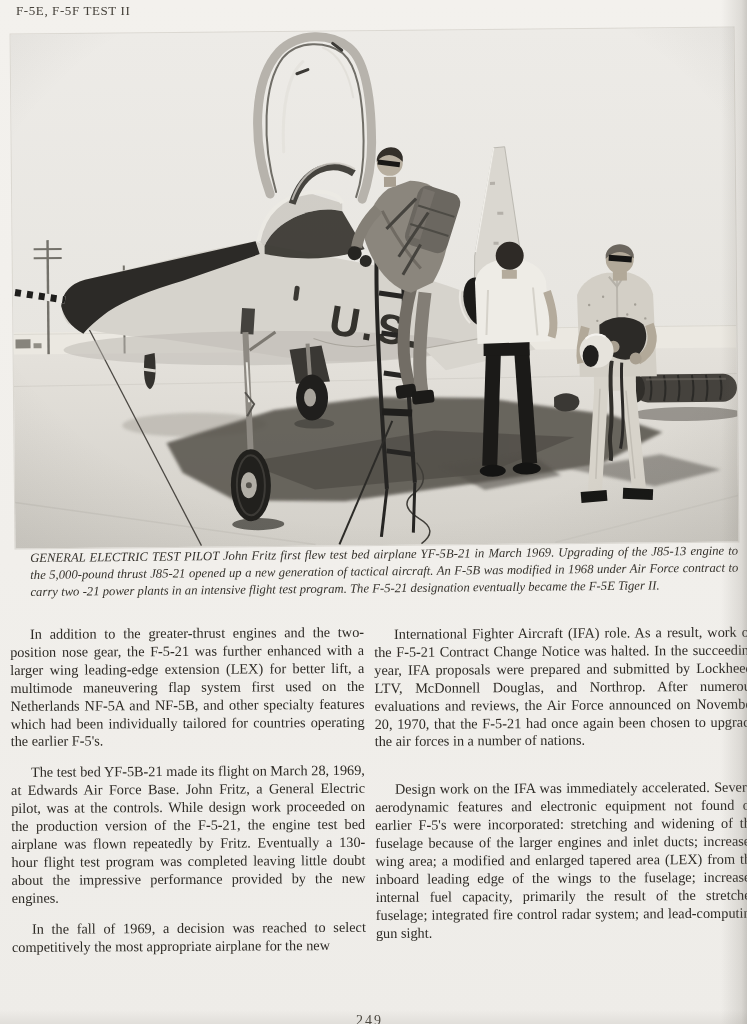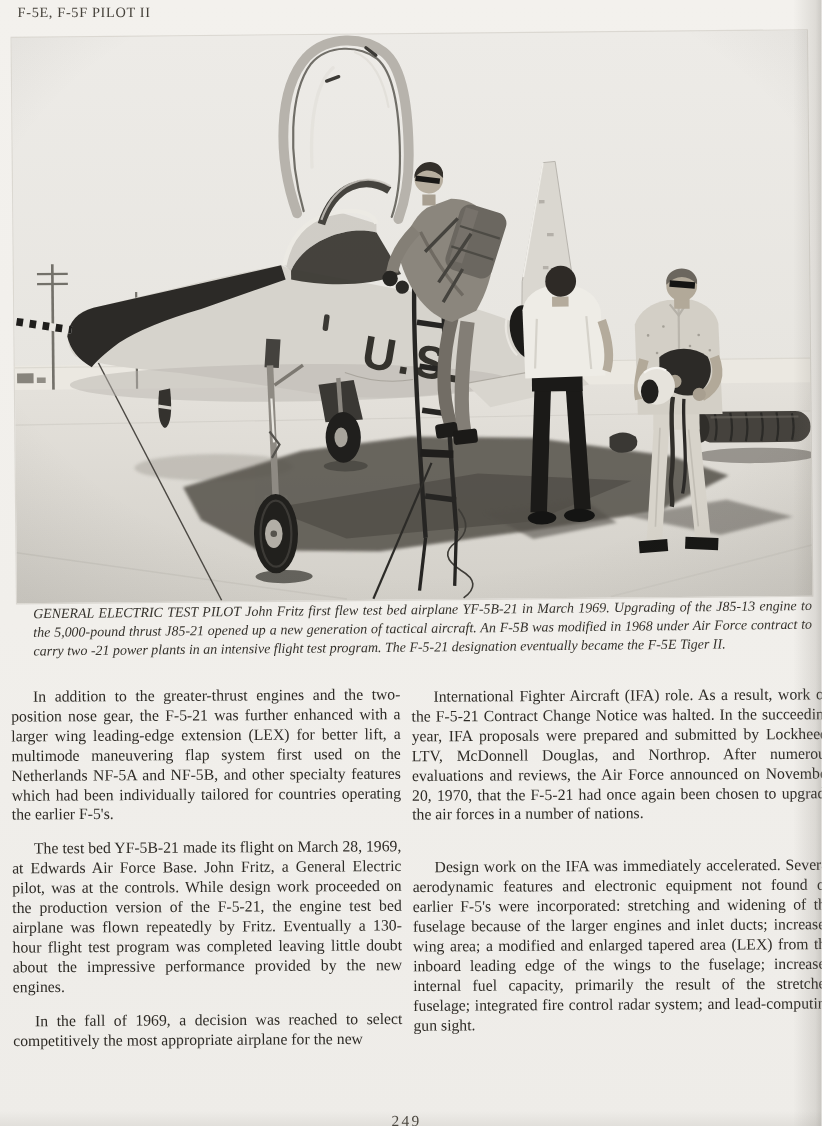--- a/index.html
+++ b/index.html
@@ -39,21 +39,21 @@
     background:linear-gradient(90deg,rgba(110,105,96,0) 0%,rgba(110,105,96,.16) 78%,rgba(90,86,78,.26) 100%);
   }
   .edge-shade-bottom{
     position:absolute;left:0;bottom:0;width:747px;height:14px;pointer-events:none;
     background:linear-gradient(180deg,rgba(110,105,96,0),rgba(110,105,96,.10));
   }
 </style>
 </head>
 <body>
 
-<div class="page-header">F-5E, F-5F PILOT II</div>
+<div class="page-header">F-5E, F-5F TEST II</div>
 
 <div class="photo-wrap">
 <svg width="723" height="514" viewBox="0 0 723 514" xmlns="http://www.w3.org/2000/svg">
   <defs>
     <linearGradient id="sky" x1="0" y1="0" x2="0" y2="1">
       <stop offset="0" stop-color="#edebe7"></stop>
           <stop offset="1" stop-color="#e7e5e0"></stop>
     </linearGradient>
     <linearGradient id="ground" x1="0" y1="0" x2="0" y2="1">
       <stop offset="0" stop-color="#e4e1db"></stop>

